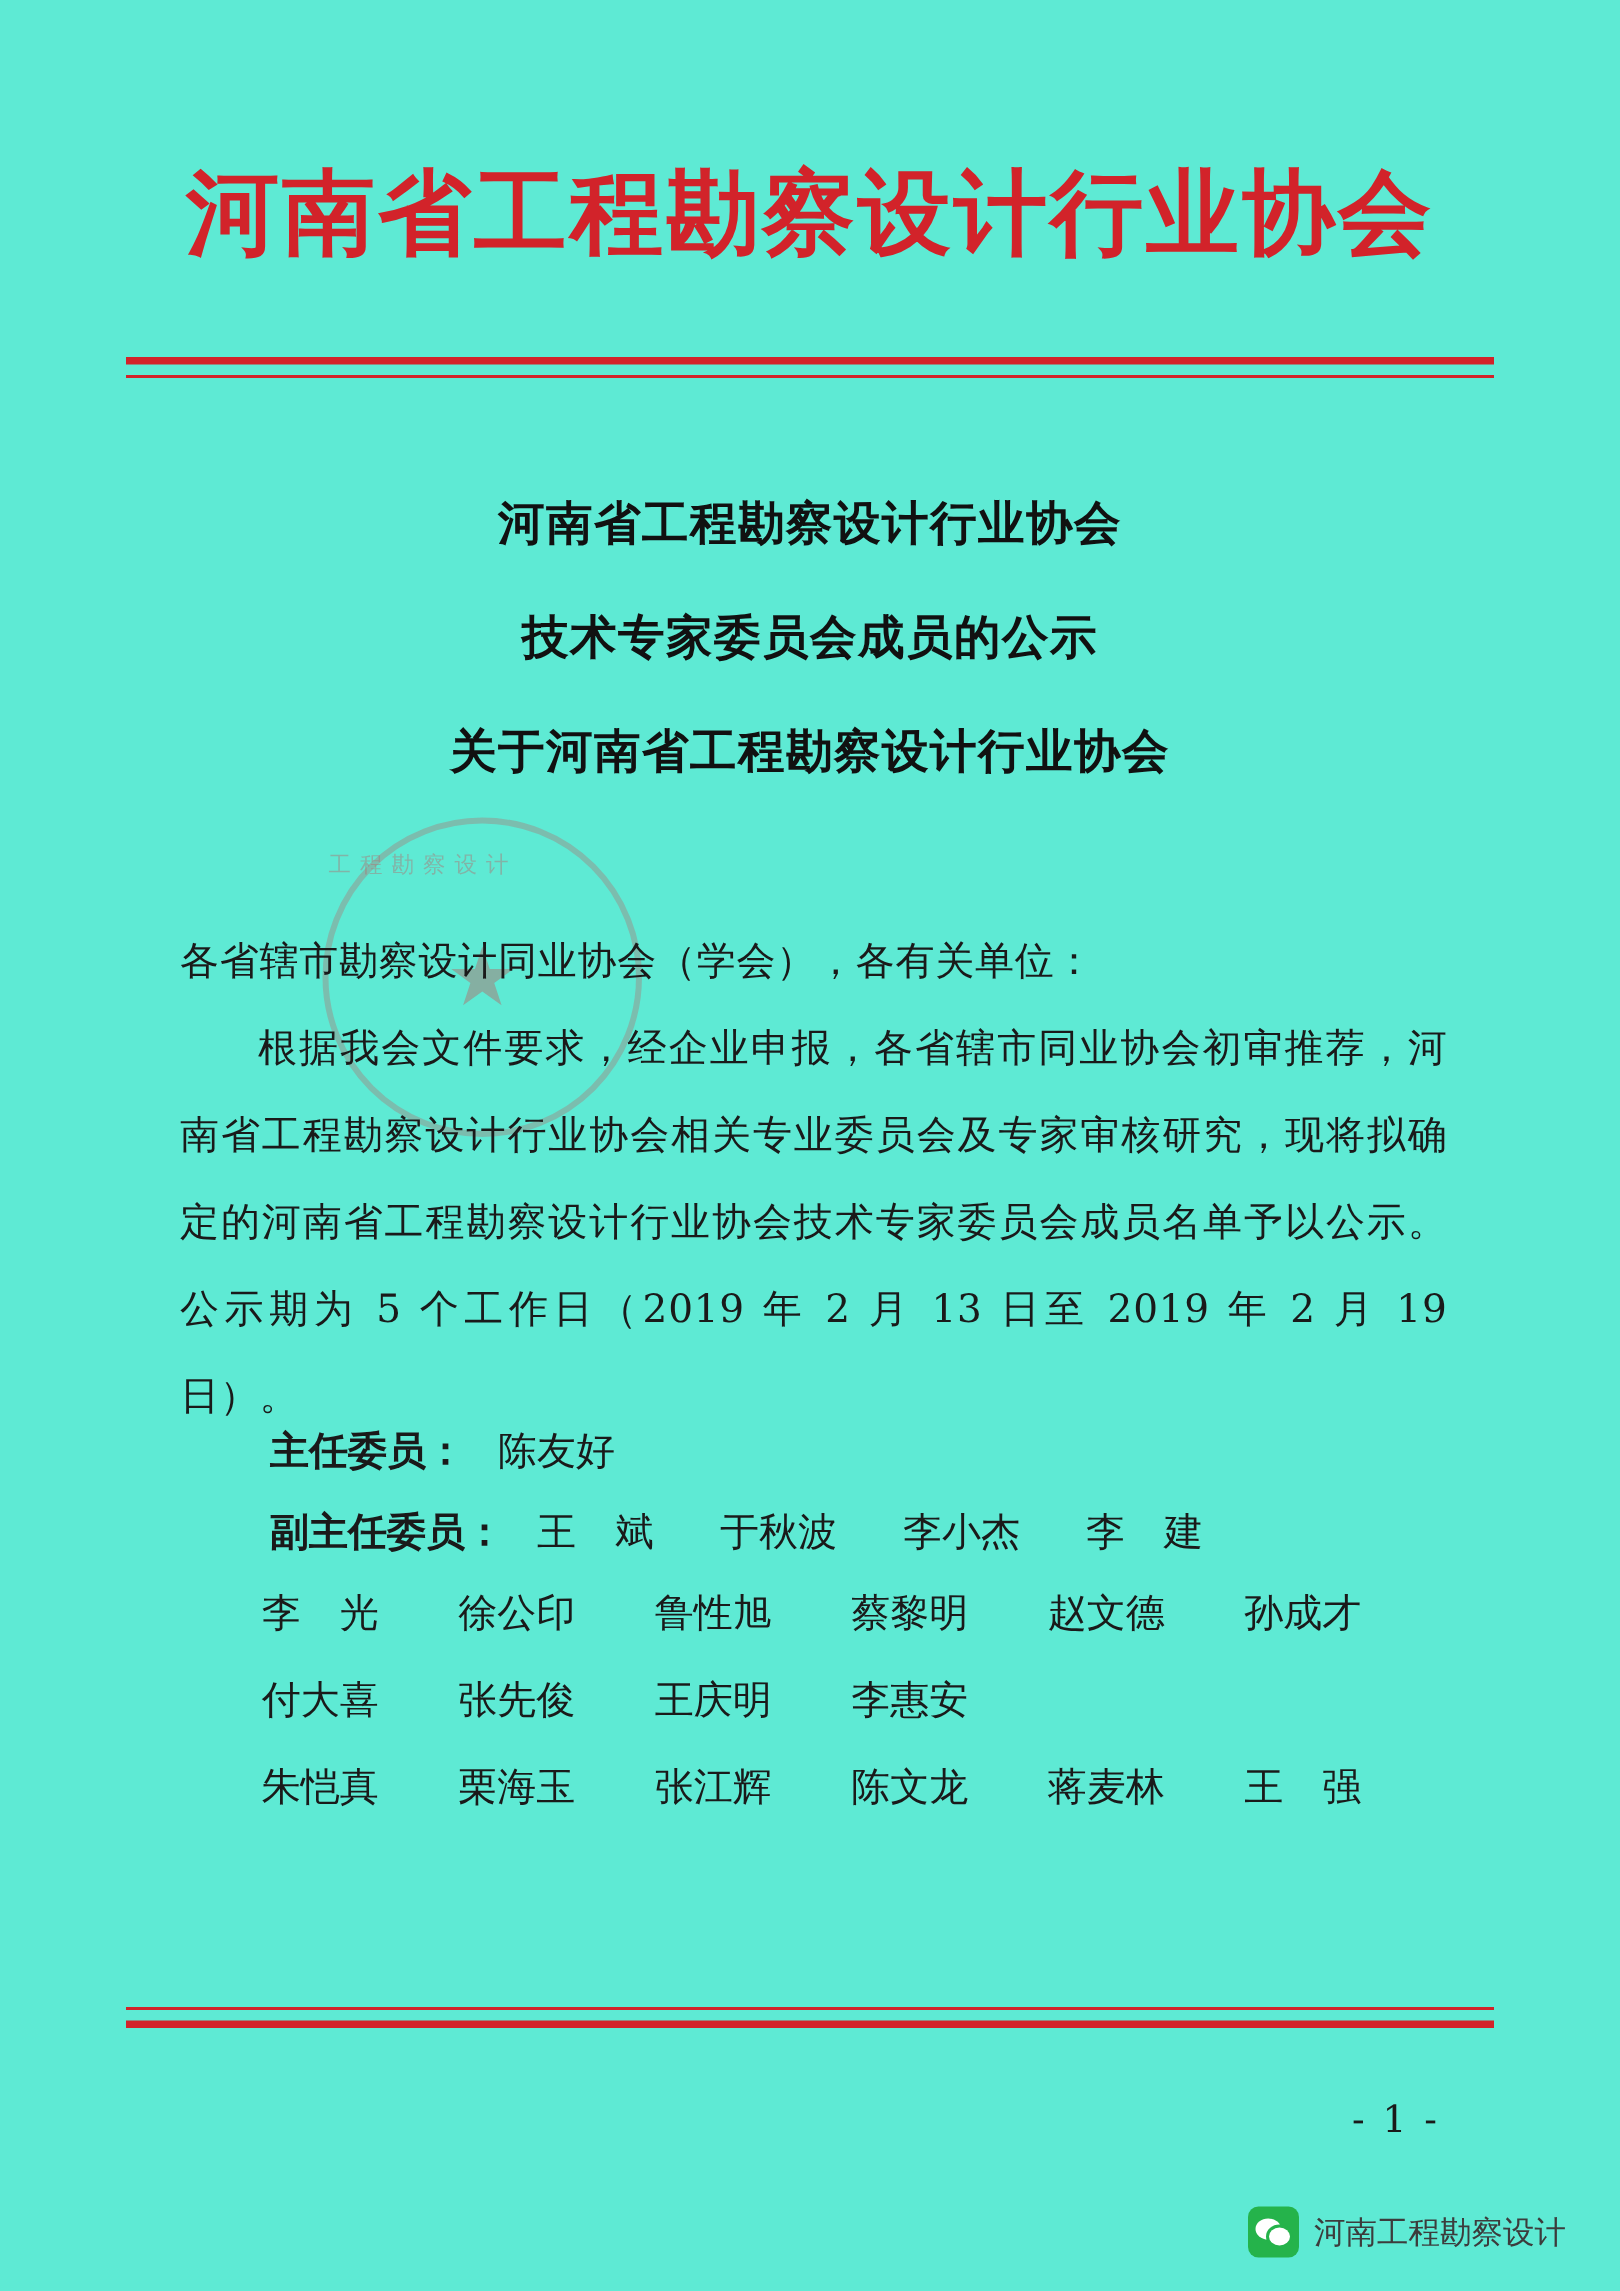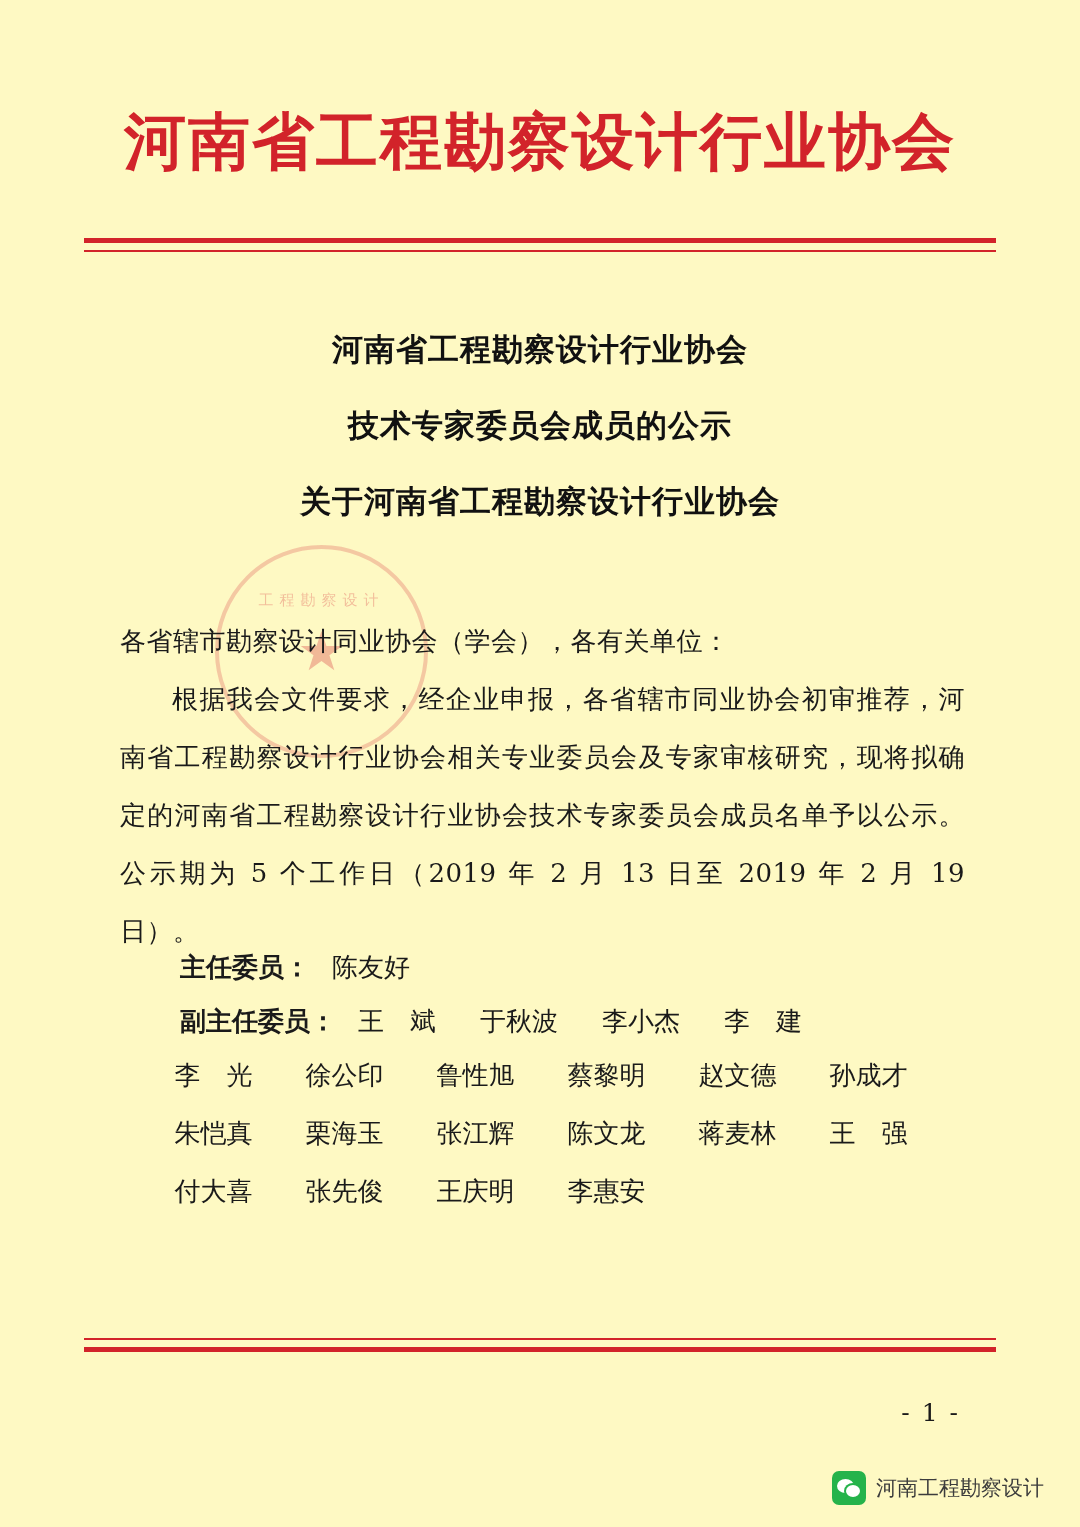--- a/index.html
+++ b/index.html
@@ -12,21 +12,21 @@
     height: 1527px;
     position: relative;
     font-family: "DejaVu Sans", "Liberation Sans", sans-serif;
     color: #1b1b1b;
     overflow: hidden;
   }
 
   .page {
     position: absolute;
     inset: 0;
-    background: #fef9c3;
+    background: #5eead4;
   }
 
   
   .letterhead {
     position: absolute;
     top: 108px;
     left: 0;
     right: 0;
     text-align: center;
   }
@@ -202,26 +202,24 @@
     transform: translate(-50%, -50%);
     font-size: 54px;
     color: rgba(214, 52, 60, 0.5);
     line-height: 1;
   }
   .seal-text {
     position: absolute;
     top: 18px;
     left: 0;
     right: 0;
-    text-align: center;
     font-family: "DejaVu Serif", "Liberation Serif", serif;
     font-size: 15px;
     color: rgba(214, 52, 60, 0.45);
     letter-spacing: 6px;
-    margin-top: 24px;
   }
 </style>
 </head>
 <body>
 
 <div class="page">
 
   <div class="letterhead">
     <div class="letterhead-title">河南省工程勘察设计行业协会</div>
   </div>
@@ -270,35 +268,35 @@
       <span class="name">李　光</span>
       <span class="name">徐公印</span>
       <span class="name">鲁性旭</span>
       <span class="name">蔡黎明</span>
       <span class="name">赵文德</span>
       <span class="name">孙成才</span>
     </div>
 
 
     <div class="grid-row">
+      <span class="name">付大喜</span>
+      <span class="name">张先俊</span>
+      <span class="name">王庆明</span>
+      <span class="name">李惠安</span>
+    </div>
+
+    <div class="grid-row">
       <span class="name">朱恺真</span>
       <span class="name">栗海玉</span>
       <span class="name">张江辉</span>
       <span class="name">陈文龙</span>
       <span class="name">蒋麦林</span>
       <span class="name">王　强</span>
     </div>
 
-    <div class="grid-row">
-      <span class="name">付大喜</span>
-      <span class="name">张先俊</span>
-      <span class="name">王庆明</span>
-      <span class="name">李惠安</span>
-    </div>
-
   </div>
 
   <div class="footer-rule-group">
     <div class="rule-thin"></div>
     <div class="rule-thick"></div>
   </div>
 
   <div class="page-number">- 1 -</div>
 
   <div class="account-badge">

